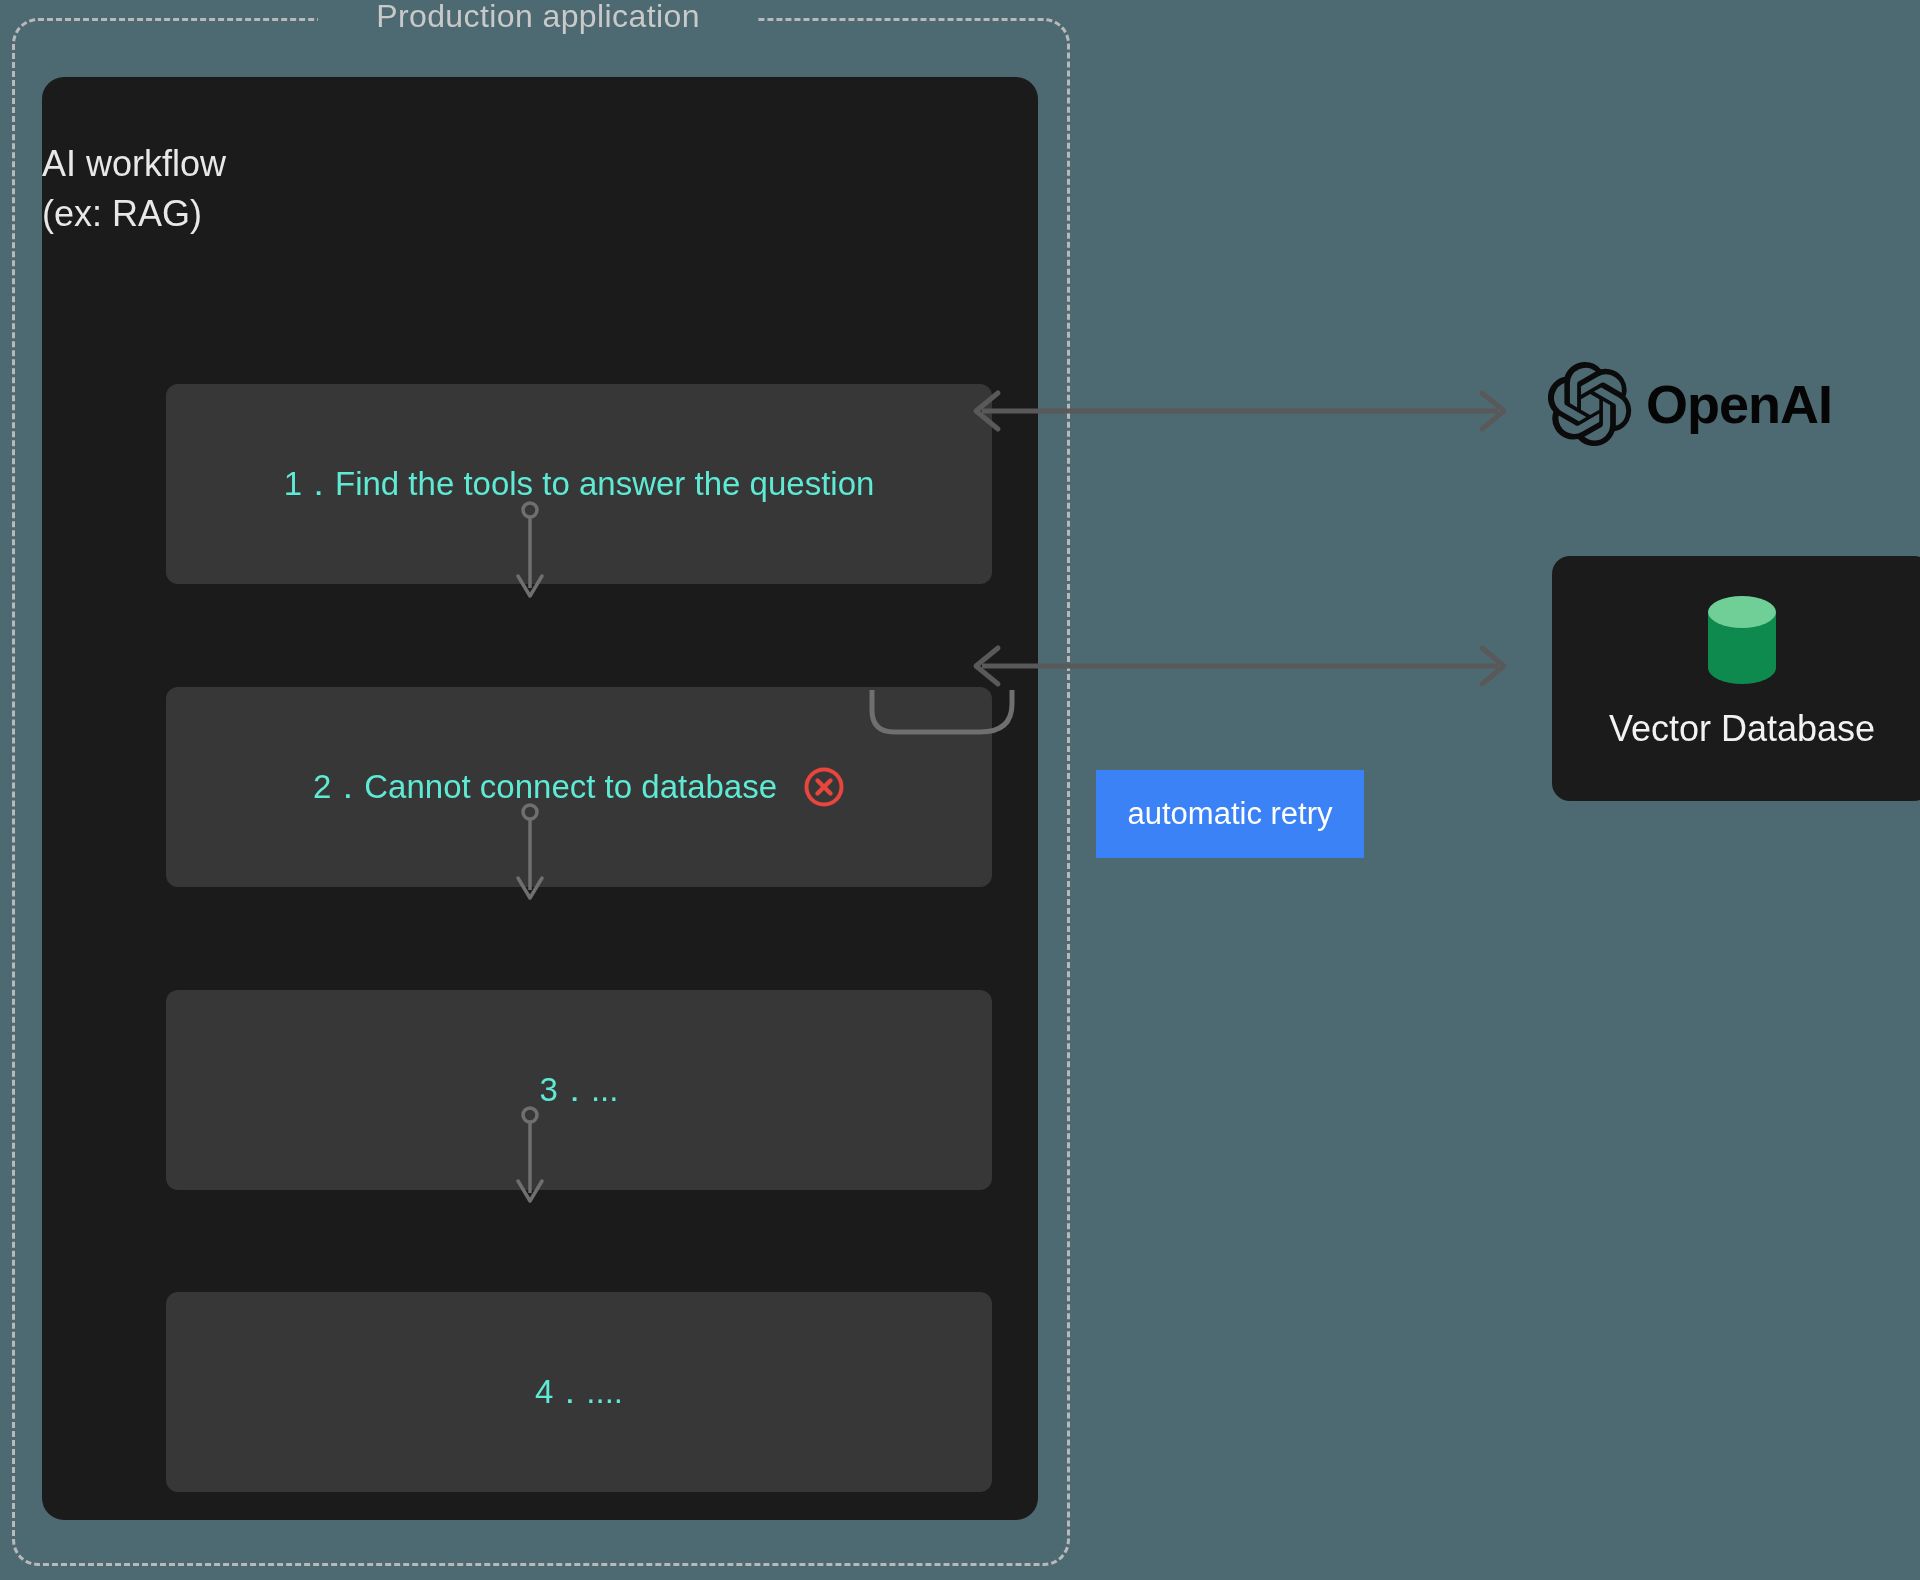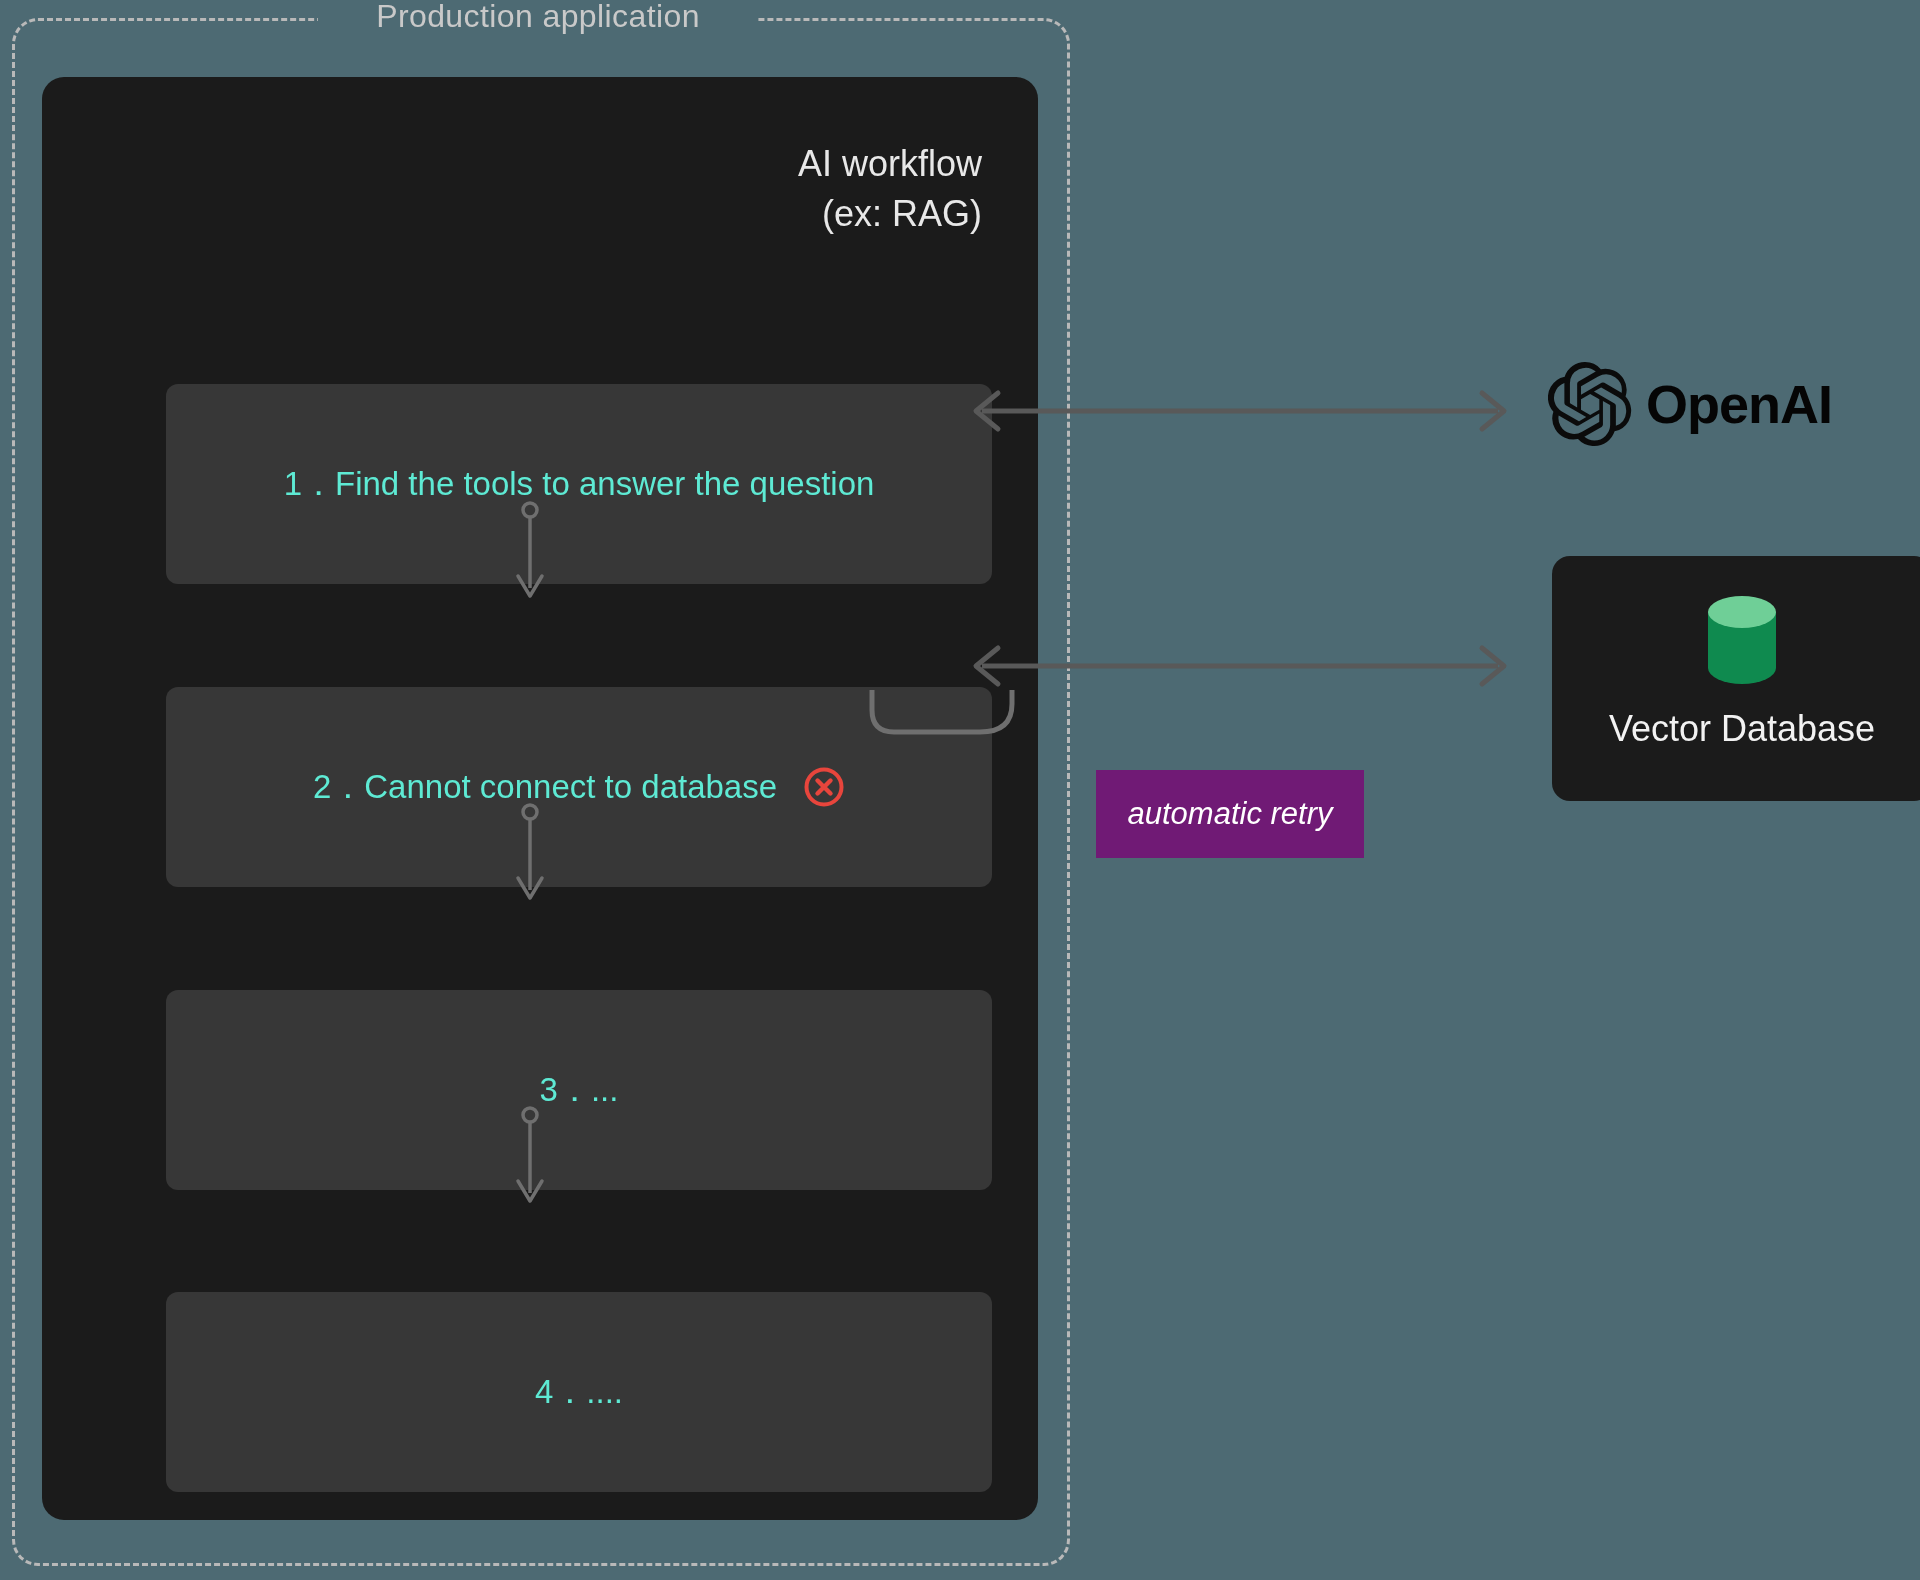--- a/index.html
+++ b/index.html
@@ -50,21 +50,21 @@
     width: 996px;
     height: 1443px;
     background: #1b1b1b;
     border-radius: 22px;
   }
   #workflow-title {
     position: absolute;
     left: 0;
     top: 62px;
     width: 940px;
-    text-align: right;
+    text-align: left;
     color: #e8e8e8;
     font-size: 36px;
     line-height: 50px;
     white-space: pre-line;
   }
 
   
   .step-box {
     position: absolute;
     left: 124px;
@@ -121,25 +121,24 @@
     top: 690px;
     width: 420px;
     height: 200px;
   }
   #retry-badge {
     position: absolute;
     left: 1096px;
     top: 770px;
     width: 268px;
     height: 88px;
-    background: #701a75;
+    background: #3b82f6;
     display: flex;
     align-items: center;
     justify-content: center;
-    font-style: italic;
   }
   #retry-badge span {
     color: #ffffff;
     font-size: 31px;
   }
 
   
   #openai-block {
     position: absolute;
     left: 1548px;

